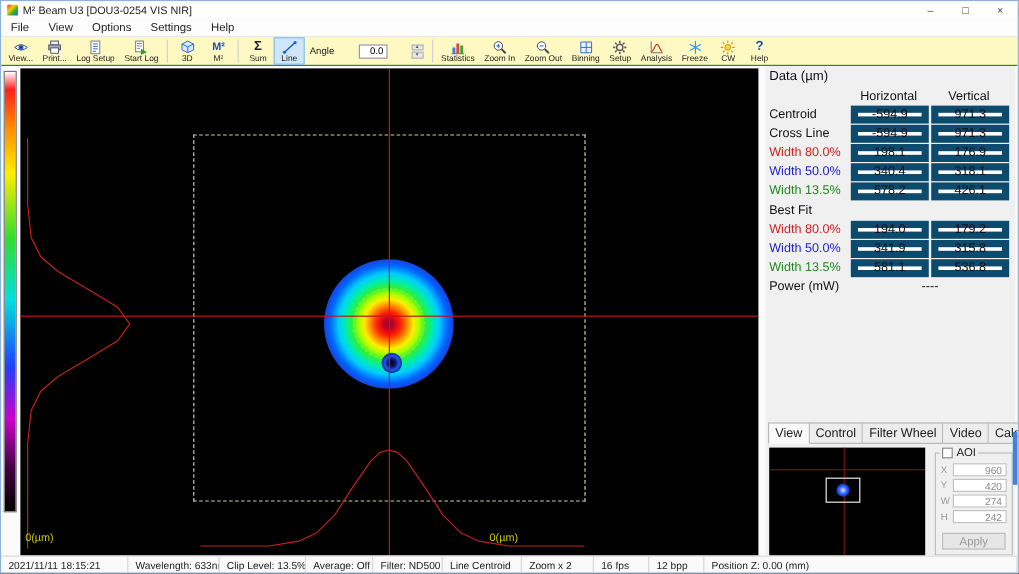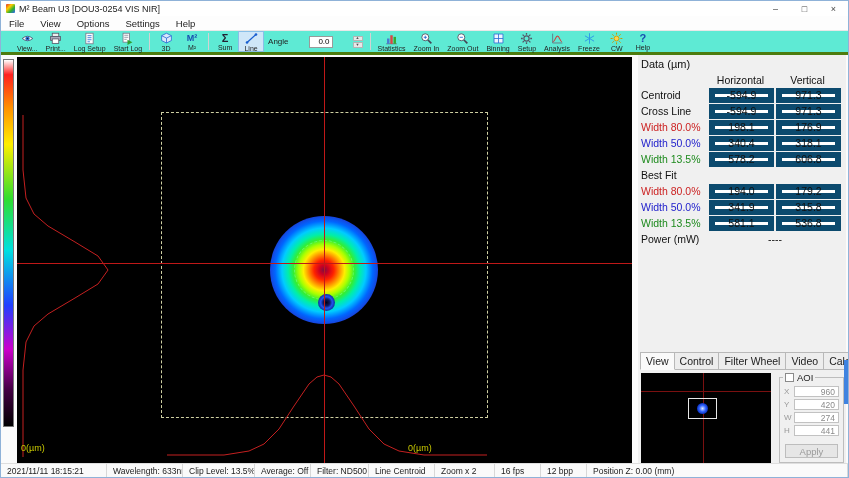--- a/index.html
+++ b/index.html
@@ -13,22 +13,22 @@
     background:linear-gradient(135deg,#e23030 0%,#ffcc00 35%,#30b030 65%,#3060ff 100%); }
   .title-text { font-size:9px; color:#222; white-space:nowrap; }
   .win-controls { margin-left:auto; display:flex; height:100%; }
   .win-btn { width:29px; height:100%; display:flex; align-items:center; justify-content:center; font-size:9px; color:#444; }
 
   
   .menubar { height:14px; background:#fdfdfd; display:flex; align-items:stretch; font-size:9.5px; color:#222; }
   .menu-item { padding:0 8px; display:flex; align-items:center; }
 
   
-  .toolbar { height:25px; background:#5eead4; border-top:1px solid #e8e8e8; border-bottom:3px solid #4d7c0f;
-    display:flex; align-items:stretch; padding-left:12px; }
+  .toolbar { height:25px; background:#fef9c3; border-top:1px solid #e8e8e8; border-bottom:1px solid #4d7c0f;
+    display:flex; align-items:stretch; padding-left:2px; }
   .tb-btn { display:flex; flex-direction:column; align-items:center; justify-content:center; padding:0 3px;
     min-width:26px; font-size:7px; color:#222; border:1px solid transparent; white-space:nowrap; }
   .tb-btn.active { background:#cfe6f8; border:1px solid #88bfe8; }
   .ticon { width:14px; height:13px; display:flex; align-items:center; justify-content:center; }
   .ticon svg { width:13px; height:13px; }
   .txticon { font-size:9px; font-weight:bold; line-height:1; }
   .tb-sep { width:1px; background:#d2d2d2; margin:2px 3px; }
   .tb-angle { display:flex; align-items:center; gap:20px; padding:0 4px; font-size:8px; color:#222; }
   .angle-input { width:24px; height:12px; border:1px solid #9a9a9a; background:#fff; font-size:8px;
     text-align:right; padding-right:2px; font-family:Liberation Sans, sans-serif; }
@@ -337,21 +337,21 @@
             <div class="tcell">176.9</div>
           </div>
           <div class="trow">
             <div class="tlabel" style="color: rgb(34, 34, 204);">Width 50.0%</div>
             <div class="tcell">340.4</div>
             <div class="tcell">318.1</div>
           </div>
           <div class="trow">
             <div class="tlabel" style="color: rgb(29, 138, 29);">Width 13.5%</div>
             <div class="tcell">578.2</div>
-            <div class="tcell">606.8</div>
+            <div class="tcell">426.1</div>
           </div>
           <div class="trow">
             <div class="tlabel">Best Fit</div>
           </div>
           <div class="trow">
             <div class="tlabel" style="color: rgb(204, 34, 34);">Width 80.0%</div>
             <div class="tcell">194.0</div>
             <div class="tcell">179.2</div>
           </div>
           <div class="trow">
@@ -397,21 +397,21 @@
             <div class="aoi-field">
               <div class="aoi-flabel">Y</div>
               <div class="aoi-input">420</div>
             </div>
             <div class="aoi-field">
               <div class="aoi-flabel">W</div>
               <div class="aoi-input">274</div>
             </div>
             <div class="aoi-field">
               <div class="aoi-flabel">H</div>
-              <div class="aoi-input">441</div>
+              <div class="aoi-input">242</div>
             </div>
           </div>
         <div class="aoi-apply">Apply</div>
       </div>
     </div>
 
     <div class="scroll-thumb"></div>
   </div>
 
   <div class="statusbar">

